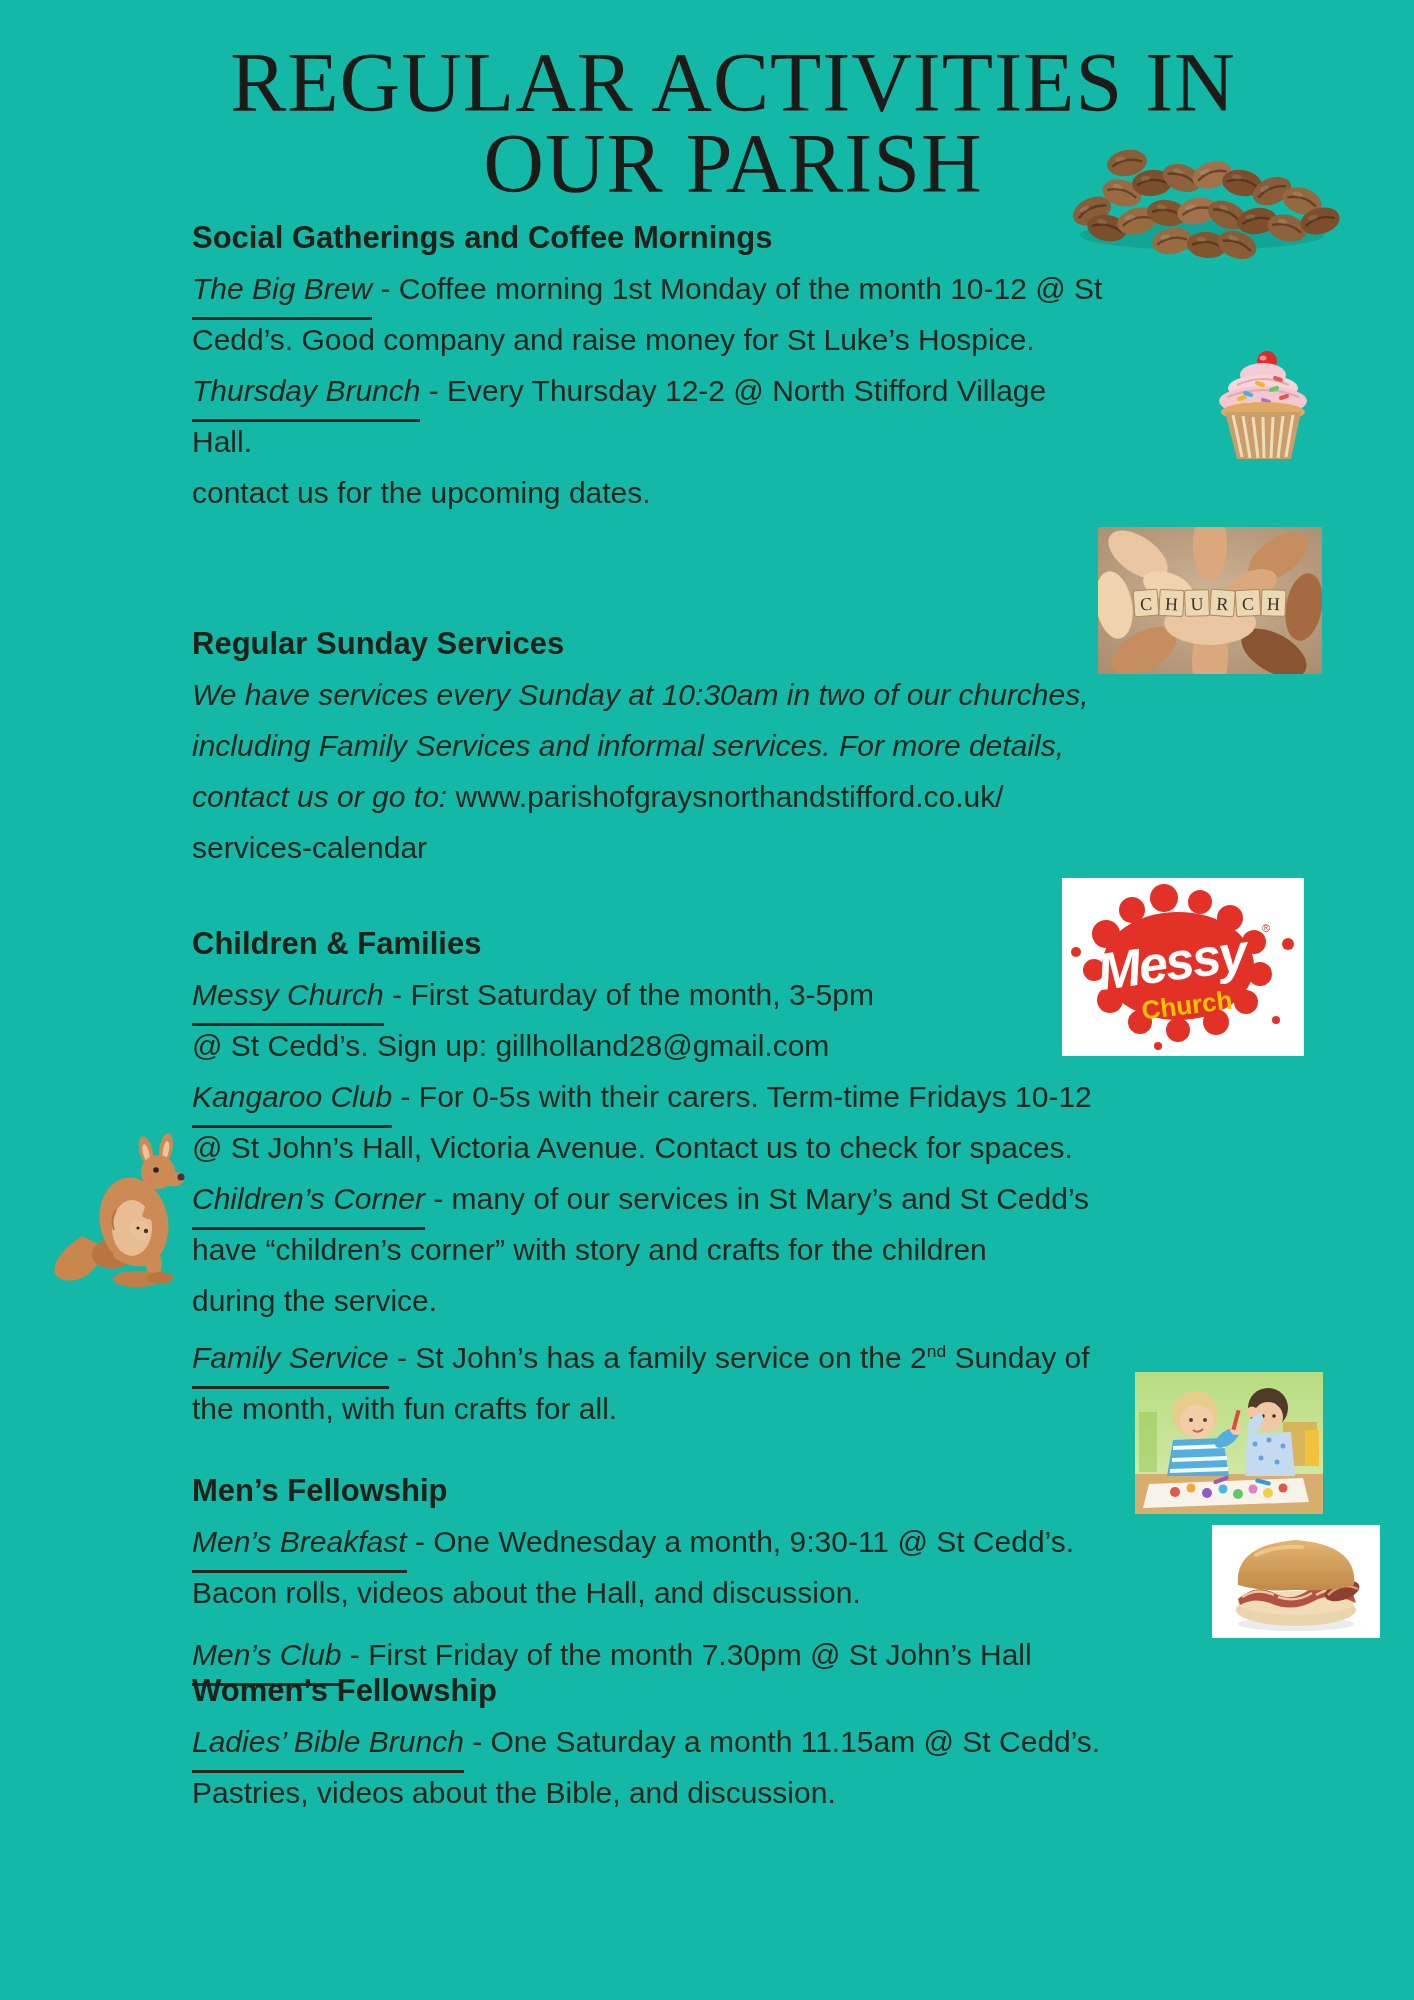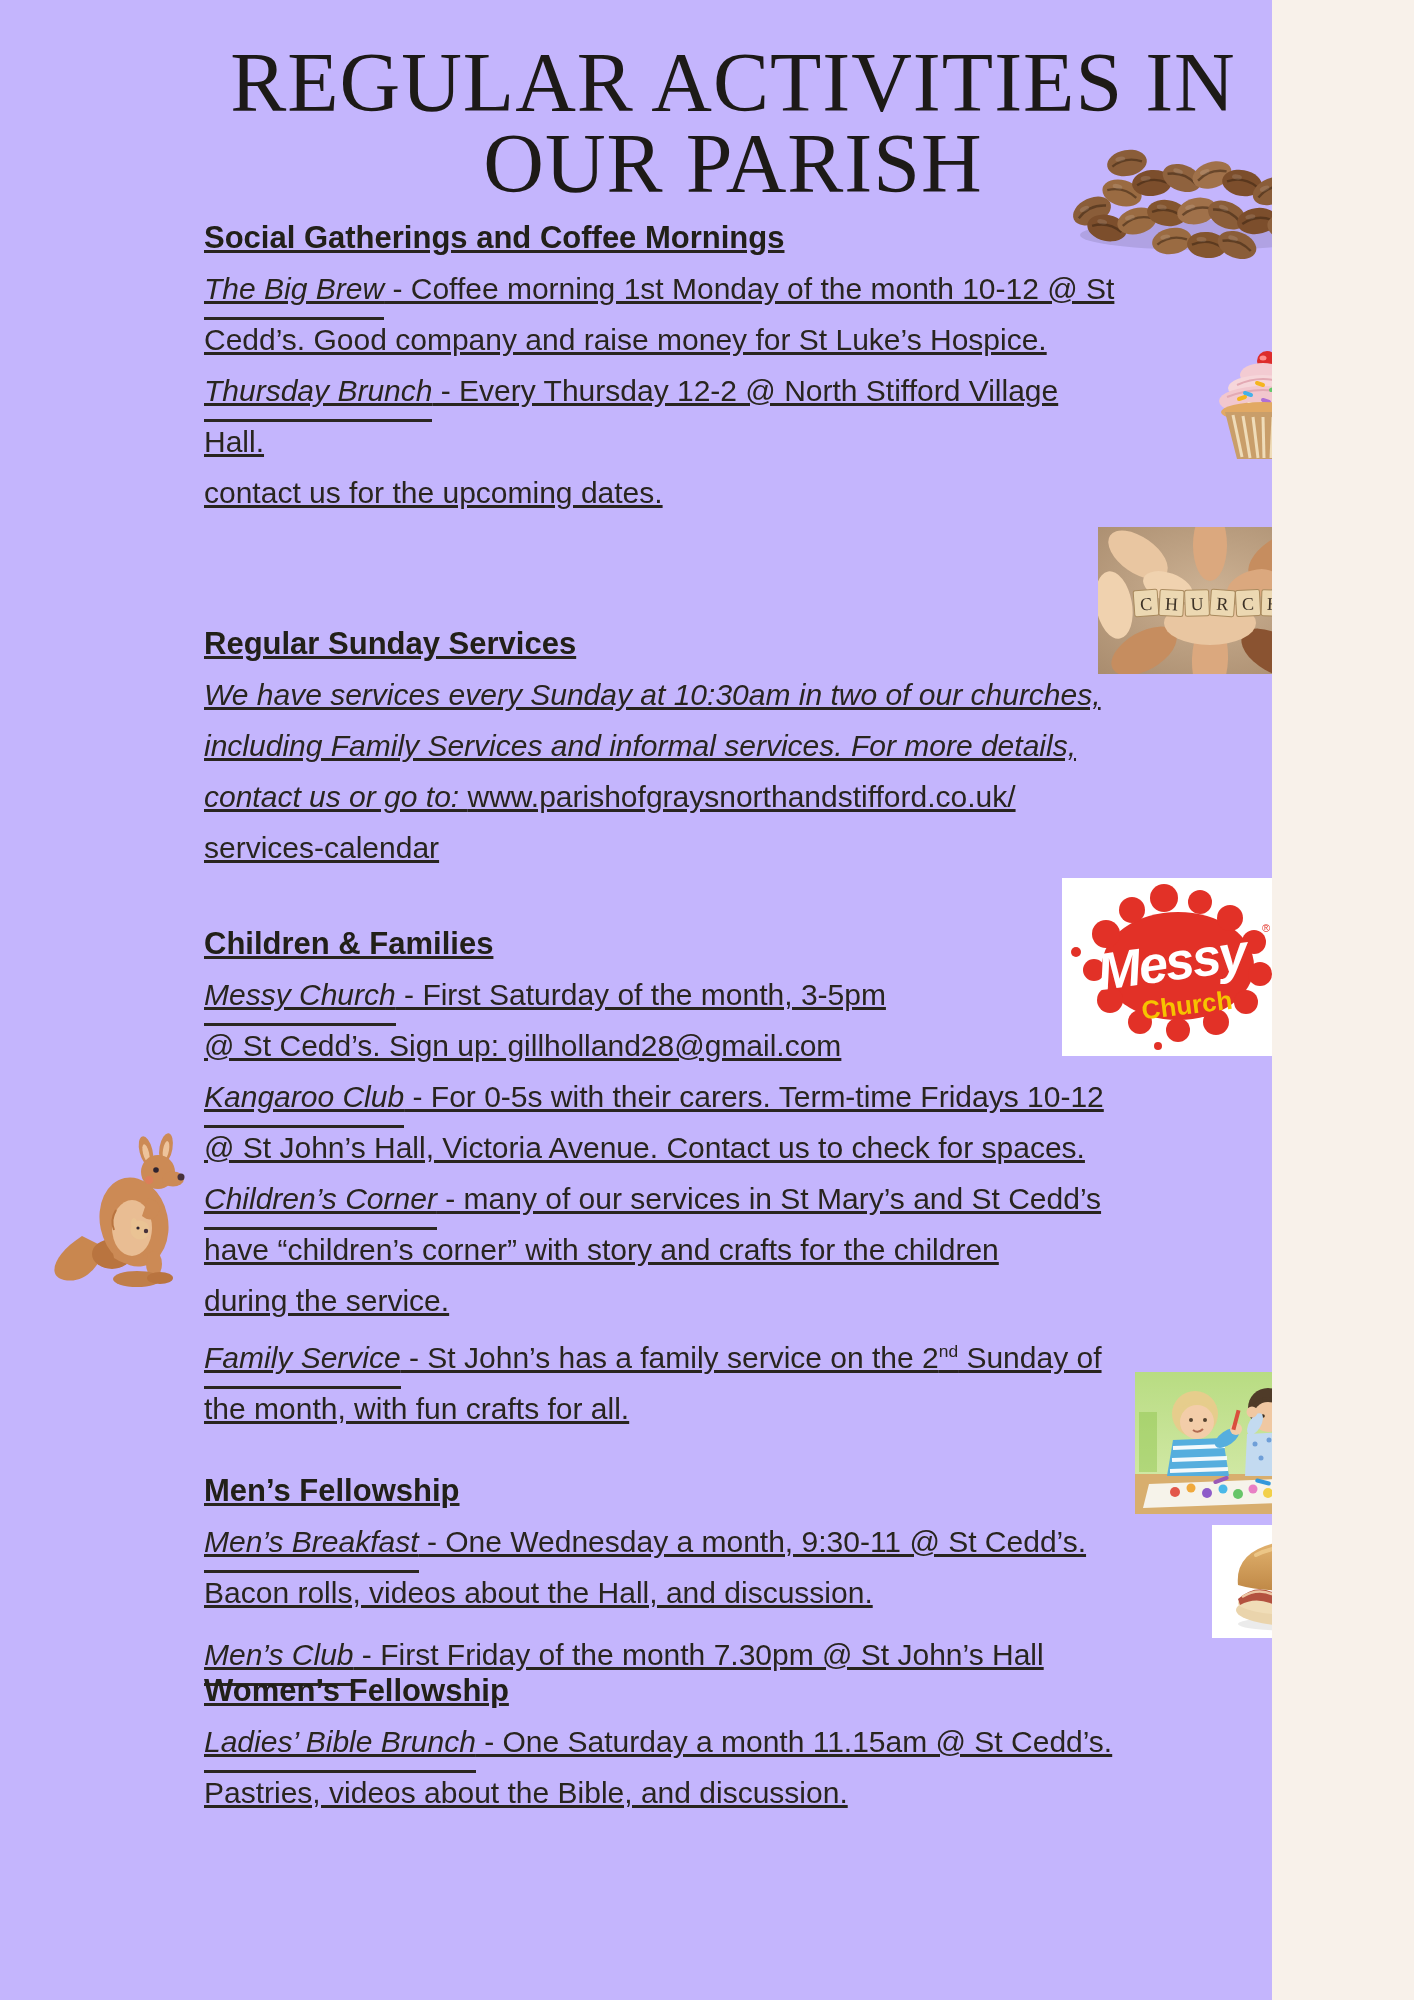--- a/index.html
+++ b/index.html
@@ -1,25 +1,25 @@
 <!DOCTYPE html>
 <html><head>
 <meta charset="utf-8">
 <style>
   html,body{margin:0;padding:0;background:#f8f1ea;}
-  .page{position:relative;width:1272px;height:2000px;background:#c4b5fd;
+  .page{position:relative;width:1414px;height:2000px;background:#14b8a6;
         font-family:"Liberation Sans",sans-serif;color:#29251f;overflow:hidden;}
 
   
   .title{position:absolute;left:26px;top:42px;width:1414px;text-align:center;
          font-family:"Liberation Serif",serif;font-weight:400;color:#1d1a17;
          font-size:84px;line-height:81px;letter-spacing:1px;}
 
   
-  .section{position:absolute;left:204px;width:1060px;text-decoration:underline;}
+  .section{position:absolute;left:192px;width:1060px;}
   .heading{font-weight:bold;font-size:31px;line-height:51px;color:#222019;white-space:nowrap;}
   .line{font-size:30px;line-height:51px;white-space:nowrap;}
   .line.para{margin-top:11px;}
   .lead{font-style:italic;border-bottom:3px solid #2b2722;padding-bottom:12px;}
   .it{font-style:italic;}
   .sup{font-size:0.58em;vertical-align:super;}
   #sec-social{top:212px}
   #sec-sunday{top:618px}
   #sec-children{top:918px}
   #sec-mens{top:1465px}

